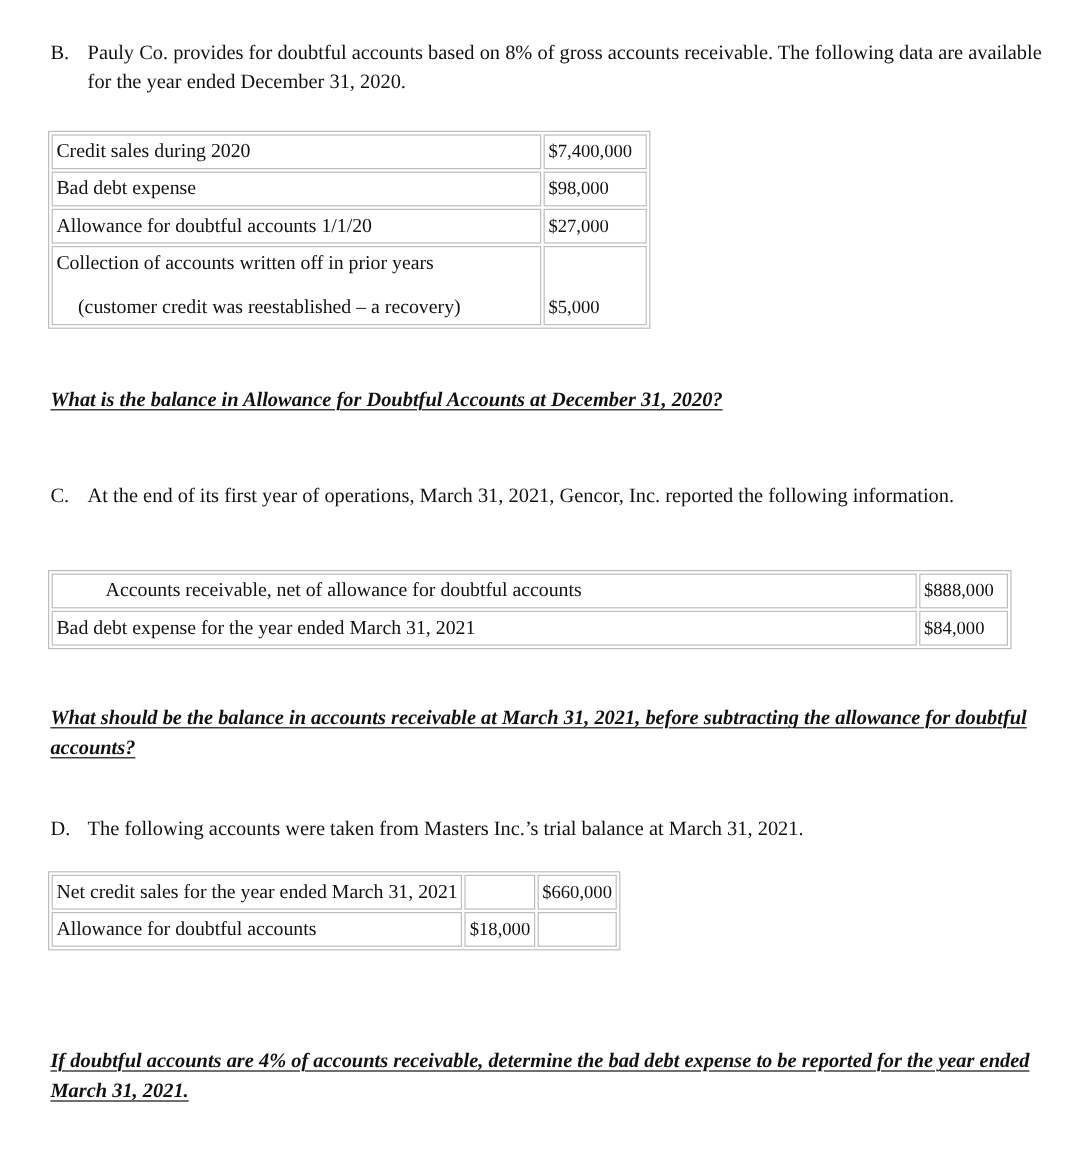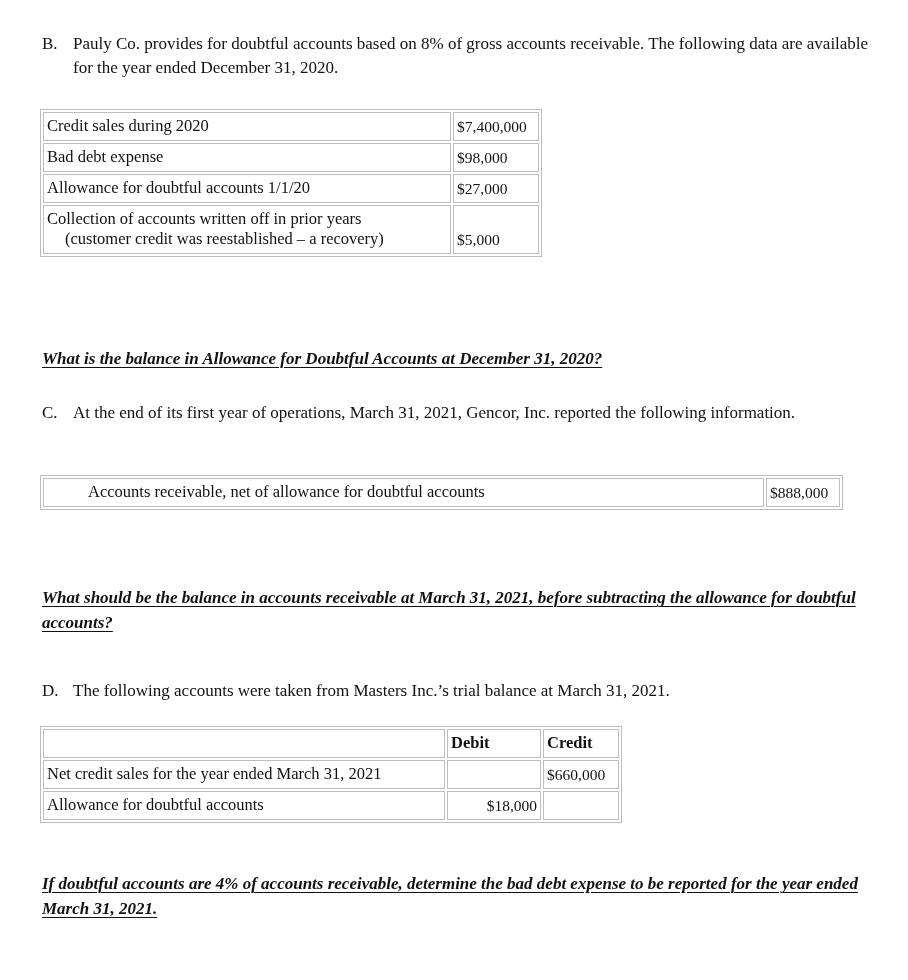--- a/index.html
+++ b/index.html
@@ -18,21 +18,21 @@
       text-decoration-thickness: 1px; text-underline-offset: 3px; line-height: 25px;
     }
     table.t {
       border-collapse: separate; border-spacing: 2px;
       border: 1px solid #bdbdbd; position: absolute;
       font-family: "Liberation Serif", "DejaVu Serif", serif; font-size: 16.5px;
     }
     table.t td {
       border: 1px solid #bdbdbd; padding: 3px 3px 4px 3px; vertical-align: bottom; white-space: nowrap;
     }
-    .sub { padding-left: 18px; display: block; }
+    .sub { padding-left: 18px; display: block; margin-top: 17px; }
     .num { font-size: 15.5px; }
     .hdr { font-weight: bold; }
     .right { text-align: right; }
     .center { text-align: center; }
   </style>
 </head>
 <body>
 
 <div class="abs para" style="left:42px; top:32px; width:846px;">
   <span class="lbl">B.</span>
@@ -56,50 +56,49 @@
   <tr>
     <td>
       <span>Collection of accounts written off in prior years</span>
       <span class="sub">(customer credit was reestablished – a recovery)</span>
     </td>
     <td class="num">$5,000</td>
   </tr>
 </tbody>
   </table>
 
-<div class="abs q" style="left:42px; top:346px;">What is the balance in Allowance for Doubtful Accounts at December 31, 2020?</div>
+<div class="abs q" style="left:42px; top:320px;">What is the balance in Allowance for Doubtful Accounts at December 31, 2020?</div>
 
 <div class="abs para" style="left:42px; top:401px; width:846px;">
   <span class="lbl">C.</span>
   <div class="txt justify">At the end of its first year of operations, March 31, 2021, Gencor, Inc. reported the following information.</div>
 </div>
 
 <table class="t" style="left:40px; top:475px;">
   <tbody>
       <tr>
     <td style="width:672px;padding-left:44px;">Accounts receivable, net of allowance for doubtful accounts</td>
     <td class="num" style="width:66px;margin-top:40px;">$888,000</td>
+  </tr>
+  <tr>
+    <td>Bad debt expense for the year ended March 31, 2021</td>
+    <td class="num">$84,000</td>
   </tr>
 </tbody>
   </table>
 
 <div class="abs q" style="left:42px; top:585px; width:830px;">What should be the balance in accounts receivable at March 31, 2021, before subtracting the allowance for doubtful accounts?</div>
 
 <div class="abs para" style="left:42px; top:679px; width:846px;">
   <span class="lbl">D.</span>
   <div class="txt">The following accounts were taken from Masters Inc.’s trial balance at March 31, 2021.</div>
 </div>
 
 <table class="t" style="left:40px; top:726px;">
   <tbody>
-      <tr>
-    <td style="width:394px;"></td>
-    <td class="hdr" style="width:86px;">Debit</td>
-    <td class="hdr" style="width:68px;">Credit</td>
-  </tr>
   <tr>
     <td>Net credit sales for the year ended March 31, 2021</td>
     <td class="num right"></td>
     <td class="num">$660,000</td>
   </tr>
   <tr>
     <td>Allowance for doubtful accounts</td>
     <td class="num right">$18,000</td>
     <td class="num"></td>
   </tr>

